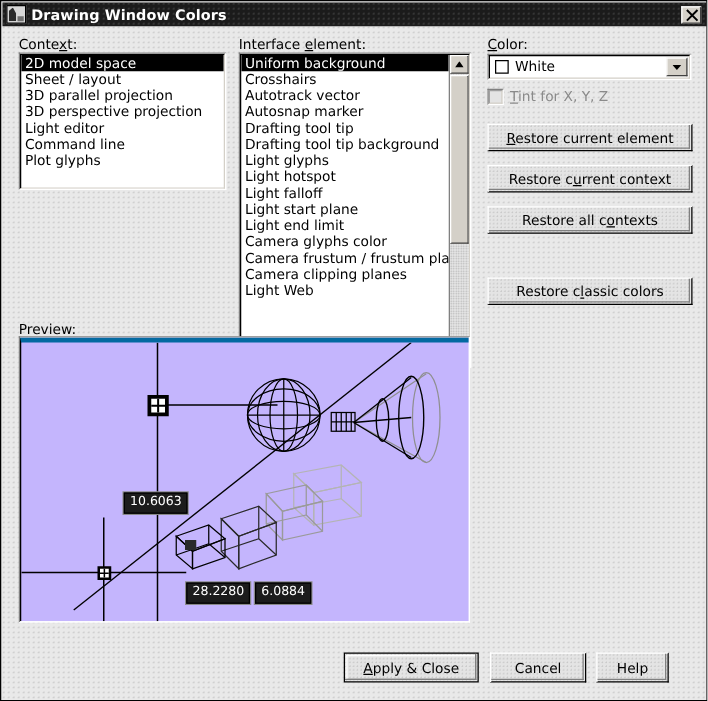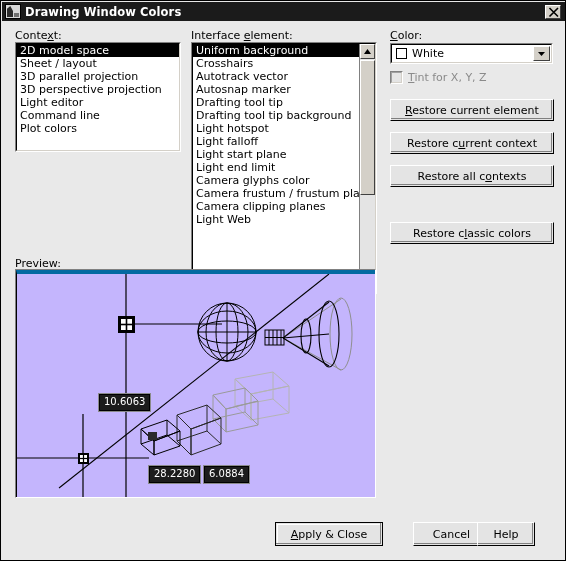--- a/index.html
+++ b/index.html
@@ -353,38 +353,39 @@
 
   <div class="listbox" style="left:14px; top:41px; width:166px; height:110px;">
     <div class="listbox-inner">
       <ul class="list-items" id="context-list">
           <li class="selected">2D model space</li>
           <li>Sheet / layout</li>
           <li>3D parallel projection</li>
           <li>3D perspective projection</li>
           <li>Light editor</li>
           <li>Command line</li>
-          <li>Plot colors</li>
+          <li>Plot glyphs</li>
         </ul>
     </div>
   </div>
 
   <div class="field-label" style="left:190px; top:28px;">
     <span>Interface </span><span class="acc">e</span><span>lement:</span>
   </div>
 
   <div class="listbox" style="left:190px; top:41px; width:186px; height:252px;">
     <div class="listbox-inner">
       <ul class="list-items" id="element-list" style="margin-right:16px;">
           <li class="selected">Uniform background</li>
           <li>Crosshairs</li>
           <li>Autotrack vector</li>
           <li>Autosnap marker</li>
           <li>Drafting tool tip</li>
           <li>Drafting tool tip background</li>
+          <li>Light glyphs</li>
           <li>Light hotspot</li>
           <li>Light falloff</li>
           <li>Light start plane</li>
           <li>Light end limit</li>
           <li>Camera glyphs color</li>
           <li>Camera frustum / frustum plane</li>
           <li>Camera clipping planes</li>
           <li>Light Web</li>
         </ul>
 
@@ -556,21 +557,21 @@
       <div class="tooltip" style="left:132px; top:192px;">28.2280</div>
       <div class="tooltip" style="left:187px; top:192px;">6.0884</div>
     </div>
   </div>
 
   <div class="btn default" style="left:274px; top:521px; width:108px; height:24px;">
     <div class="btn-face"></div>
     <span><span class="acc">A</span>pply &amp; Close</span>
   </div>
 
-  <div class="btn" style="left:391px; top:521px; width:77px; height:24px;margin-left:21px;">
+  <div class="btn" style="left:391px; top:521px; width:77px; height:24px;">
     <span>Cancel</span>
   </div>
 
   <div class="btn" style="left:476px; top:521px; width:58px; height:24px;">
     <span>Help</span>
   </div>
 
 </div>
 
 </body></html>

